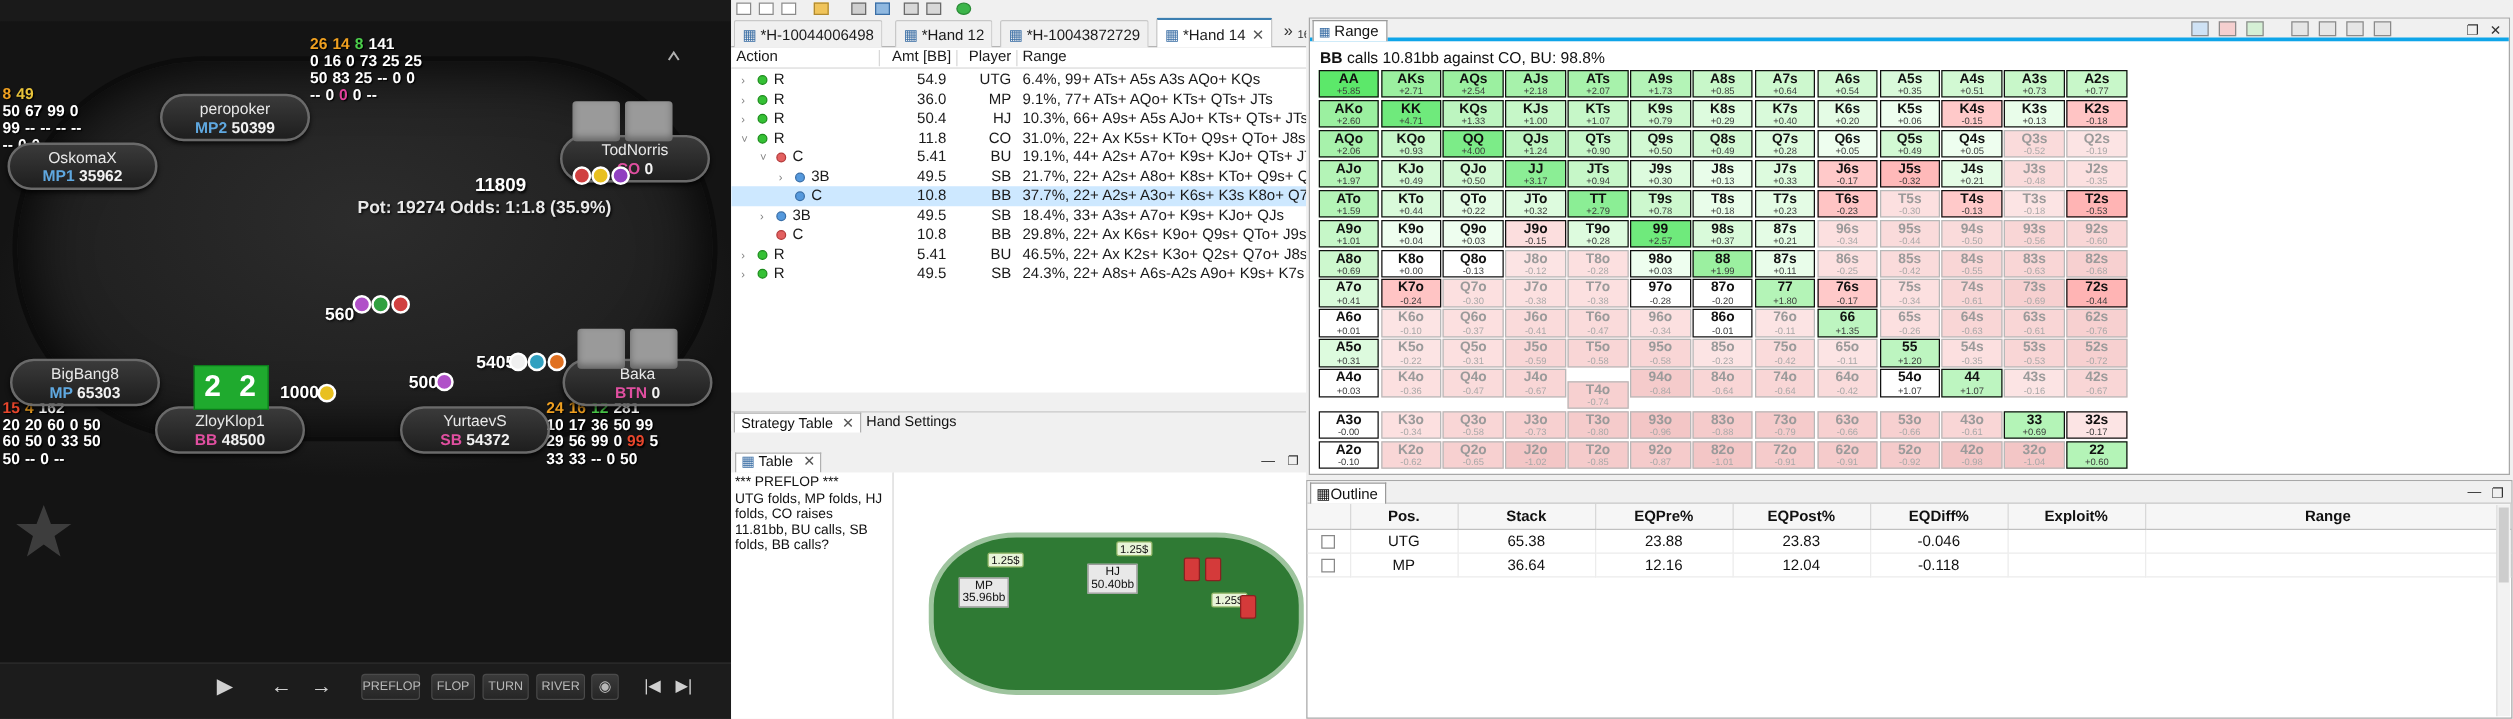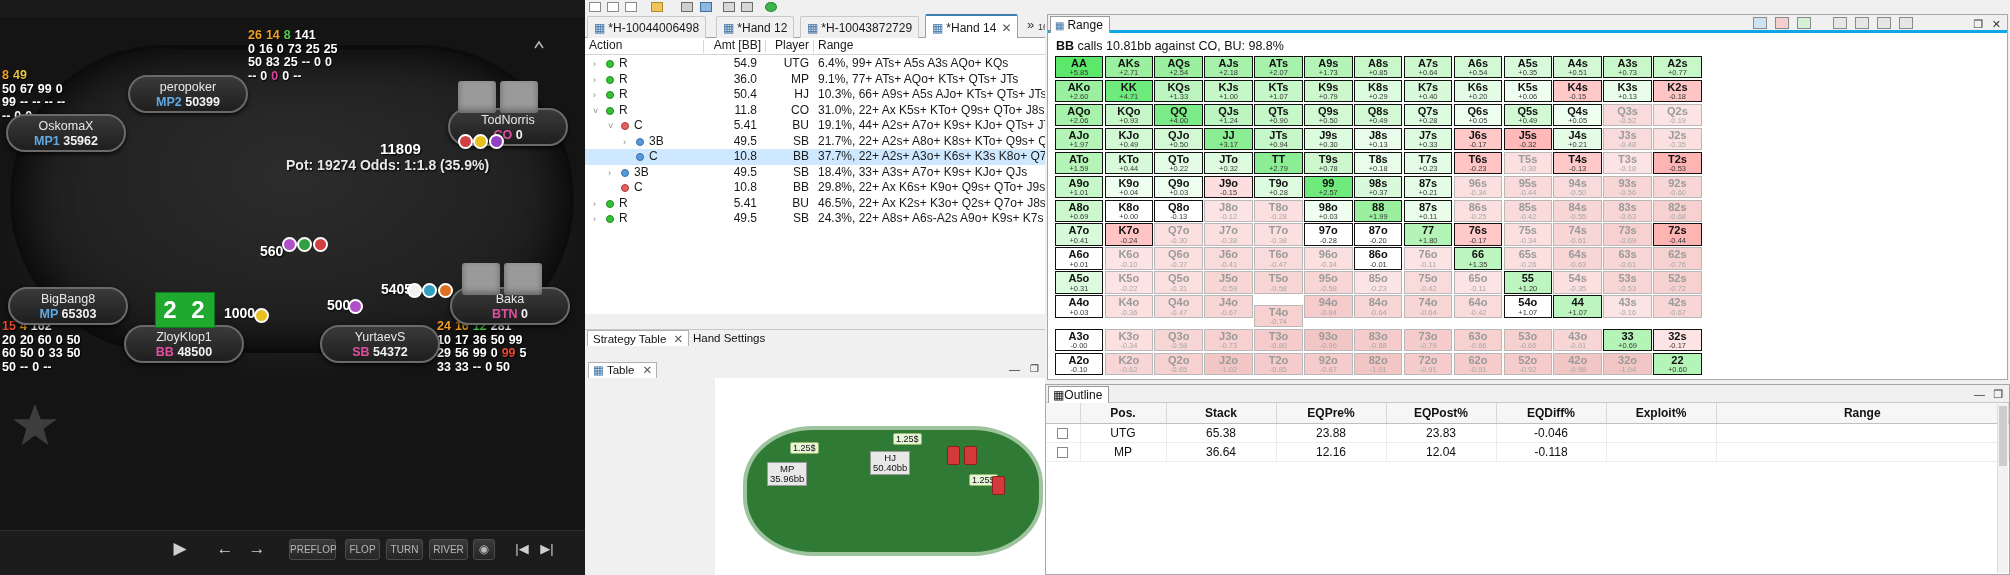--- a/index.html
+++ b/index.html
@@ -438,20 +438,22 @@
 
   <div id="tblpanel">
     <div id="tblhdr">
       <div class="tb">
         <span style="color:#3a6ea5;margin-right:3px;">▦</span><span>Table</span>
         <span style="color:#555;margin-left:5px;">✕</span>
       </div>
       <span style="position:absolute;right:25px;top:2px;font-size:11px;color:#333">—</span>
       <span style="position:absolute;right:6px;top:2px;font-size:10px;color:#333">❐</span>
     </div>
+    <div id="tbltxt" style="white-space:pre-wrap;">*** PREFLOP ***
+UTG folds, MP folds, HJ folds, CO raises 11.81bb, BU calls, SB folds, BB calls?</div>
     <div id="tblview">
       <div id="mini-felt"></div>
       <div class="mseat" style="left:52px;top:84px;white-space:pre;">MP
 35.96bb</div>
       <div class="mseat" style="left:155px;top:73px;white-space:pre;">HJ
 50.40bb</div>
       <div class="mbet" style="left:75px;top:64px;">1.25$</div>
       <div class="mbet" style="left:178px;top:55px;">1.25$</div>
       <div class="mbet" style="left:254px;top:96px;">1.25$</div>
       <div class="mcard" style="left:232px;top:68px;"></div>

